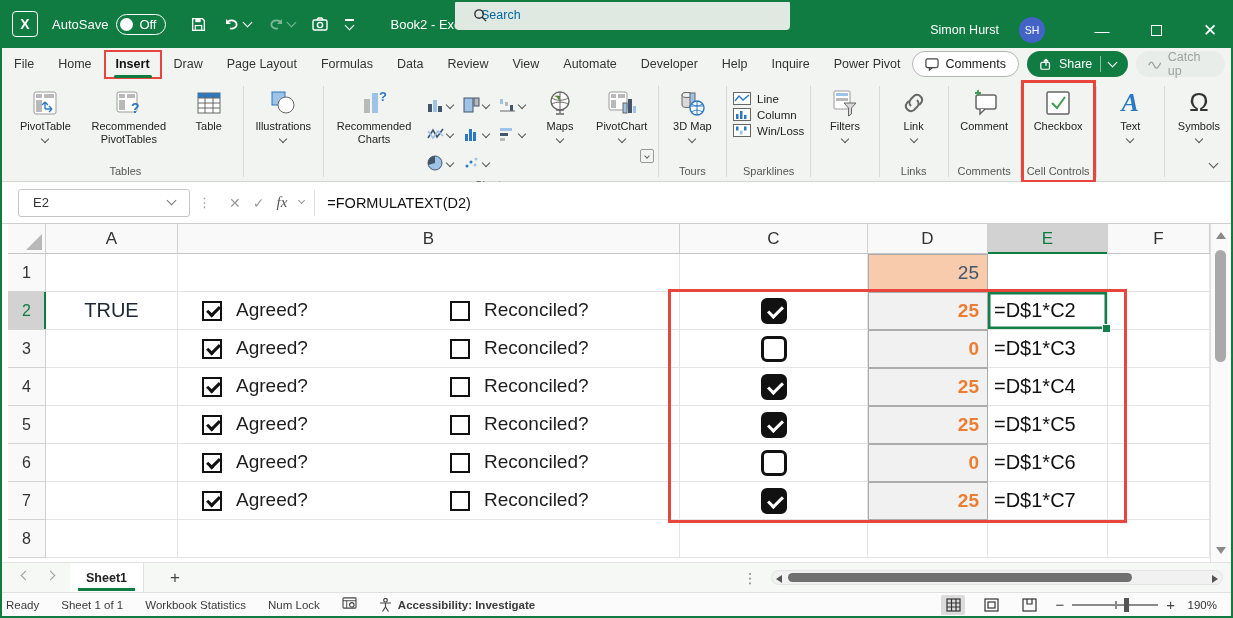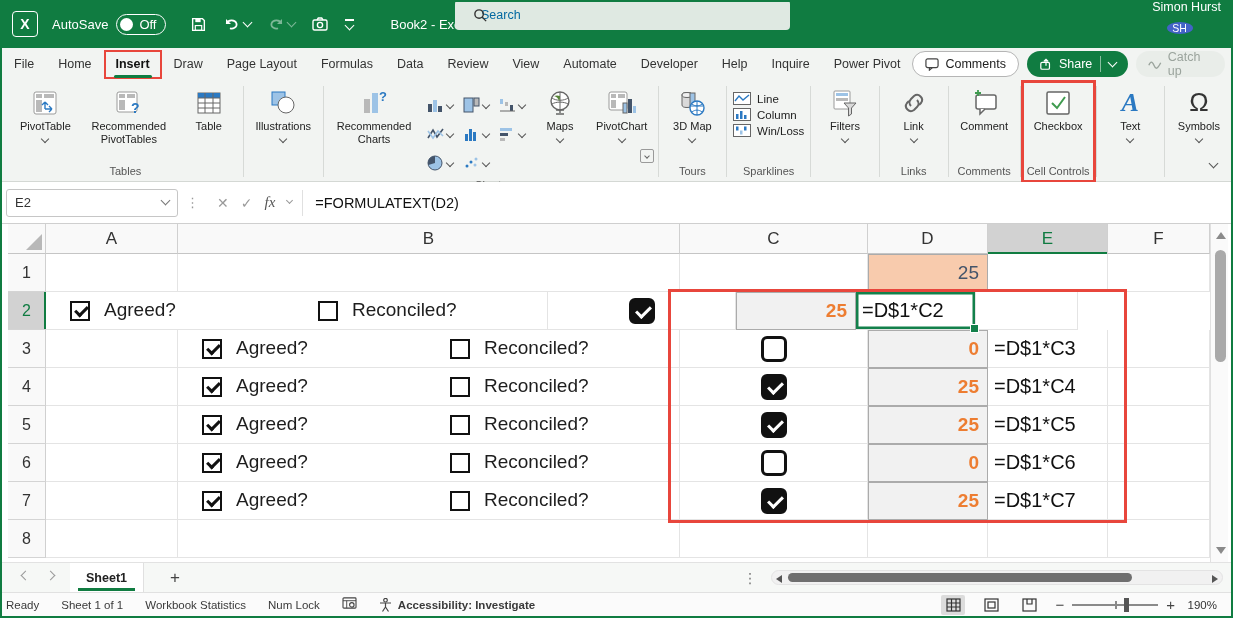--- a/index.html
+++ b/index.html
@@ -13,21 +13,21 @@
   .appicon { width:26px; height:26px; border:1.6px solid #fff; border-radius:4px; display:flex; align-items:center; justify-content:center; font-weight:bold; font-size:14px; }
   .autosave { display:flex; align-items:center; gap:8px; }
   .toggle { display:flex; align-items:center; gap:6px; border:1.4px solid #fff; border-radius:11px; padding:2px 9px 2px 3px; }
   .knob { width:13px; height:13px; background:#fff; border-radius:50%; }
   .qat { display:flex; align-items:center; gap:16px; margin-left:10px; }
   .qbtn { display:flex; align-items:center; gap:3px; }
   .dim { opacity:.45; }
   .chev { width:7px; height:7px; border-right:1.6px solid currentColor; border-bottom:1.6px solid currentColor; transform:rotate(45deg); display:inline-block; margin-top:-4px; }
   .doc-title { margin-left:22px; white-space:nowrap; }
   .searchbox { position:absolute; left:455px; top:0; width:335px; height:30px; background:#dfe9e2; border-radius:4px; display:flex; align-items:center; gap:10px; padding-left:26px; color:#0369a1; font-size:12.5px; }
-  .tb-right { position:absolute; right:0; top:0; height:60px; display:flex; align-items:center; gap:8px;flex-direction:column; }
+  .tb-right { position:absolute; right:0; top:0; height:60px; display:flex; align-items:center; gap:8px; }
   .username { font-size:12.5px; margin-right:12px; }
   .avatar { width:26px; height:26px; border-radius:50%; background:#4363c7; color:#fff; font-size:10.5px; display:flex; align-items:center; justify-content:center; margin-right:26px; }
   .winbtn { width:46px; height:48px; display:flex; align-items:center; justify-content:center; font-size:15px; }
   .maxglyph { width:11px; height:11px; border:1.4px solid #fff; }
 
   
   .tabrow { position:absolute; left:2px; top:48px; width:1229px; height:32px; background:#f2f4f2; display:flex; align-items:center; font-size:12.5px; color:#333; }
   .rtab { padding:7px 12px 8px; cursor:default; white-space:nowrap; }
   .rtab.active { font-weight:bold; color:#111; position:relative; outline:2.5px solid #e8463c; outline-offset:-2px; }
   .rtab.active::after { content:""; position:absolute; left:10px; right:10px; bottom:1px; height:3px; background:#107C41; border-radius:2px; }
@@ -52,21 +52,21 @@
   .sparkcol { display:flex; flex-direction:column; gap:3px; padding-top:8px; }
   .sparkbtn { display:flex; align-items:center; gap:6px; font-size:11.5px; color:#222; }
   .launcher { position:absolute; right:2px; bottom:18px; width:14px; height:14px; border:1px solid #9a9a9a; border-radius:2px; display:flex; align-items:center; justify-content:center; }
   .launcher .chev { width:4px; height:4px; border-width:1.2px; transform:rotate(-45deg) scaleX(-1); border-color:#666; margin:0; }
   .redgroup { outline:3px solid #e8463c; outline-offset:-1px; }
   .ribbon-collapse { position:absolute; right:14px; bottom:10px; }
   .ribbon-collapse .chev{ border-color:#555; margin:0; }
 
   
   .fbar { position:absolute; left:2px; top:182px; width:1229px; height:42px; background:#fff; border-bottom:1px solid #cfcfcf; display:flex; align-items:center; font-size:13px; color:#333; }
-  .namebox { width:172px; height:28px; border:1px solid #c6c6c6; border-radius:3px; margin-left:4px; display:flex; align-items:center; padding:0 8px; }
+  .namebox { width:172px; height:28px; border:1px solid #c6c6c6; border-radius:3px; margin-left:16px; display:flex; align-items:center; padding:0 14px; }
   .namebox .nb-val { flex:1; }
   .fdots { color:#9a9a9a; font-size:13px; margin:0 8px; letter-spacing:0; }
   .fxbtns { display:flex; align-items:center; gap:12px; color:#9a9a9a; padding:0 10px; border-right:1px solid #e0e0e0; height:26px; }
   .fx { font-style:italic; font-family:"Liberation Serif", serif; font-size:15px; color:#555; }
   .formula { padding-left:12px; font-size:14.5px; color:#111; font-family:"Liberation Sans", sans-serif; }
 
   
   .grid { position:absolute; left:8px; top:224px; width:1202px; height:334px; background:#fff; font-size:19px; }
   .hrow { display:flex; height:30px; }
   .hcell { background:#f9f9f9; border-right:1px solid #d0d0d0; border-bottom:1px solid #c5c5c5; color:#333; font-size:17px; display:flex; align-items:center; justify-content:center; }
@@ -613,20 +613,23 @@
     <div class="cell cC"></div>
     <div class="cell cD d1">
         <span class="dval1">25</span>
       </div>
     <div class="cell cE"></div>
     <div class="cell cF"></div>
   </div>
 
   <div class="row">
     <div class="cell rh selr">2</div>
+    <div class="cell cA">
+        <span class="true-val">TRUE</span>
+      </div>
     <div class="cell cB">
       <span class="ck ck1 on"></span>
       <span class="bl bl1">Agreed?</span>
       <span class="ck ck2"></span>
       <span class="bl bl2">Reconciled?</span>
     </div>
     <div class="cell cC">
         <span class="mck on"></span>
       </div>
     <div class="cell cD dshade">

